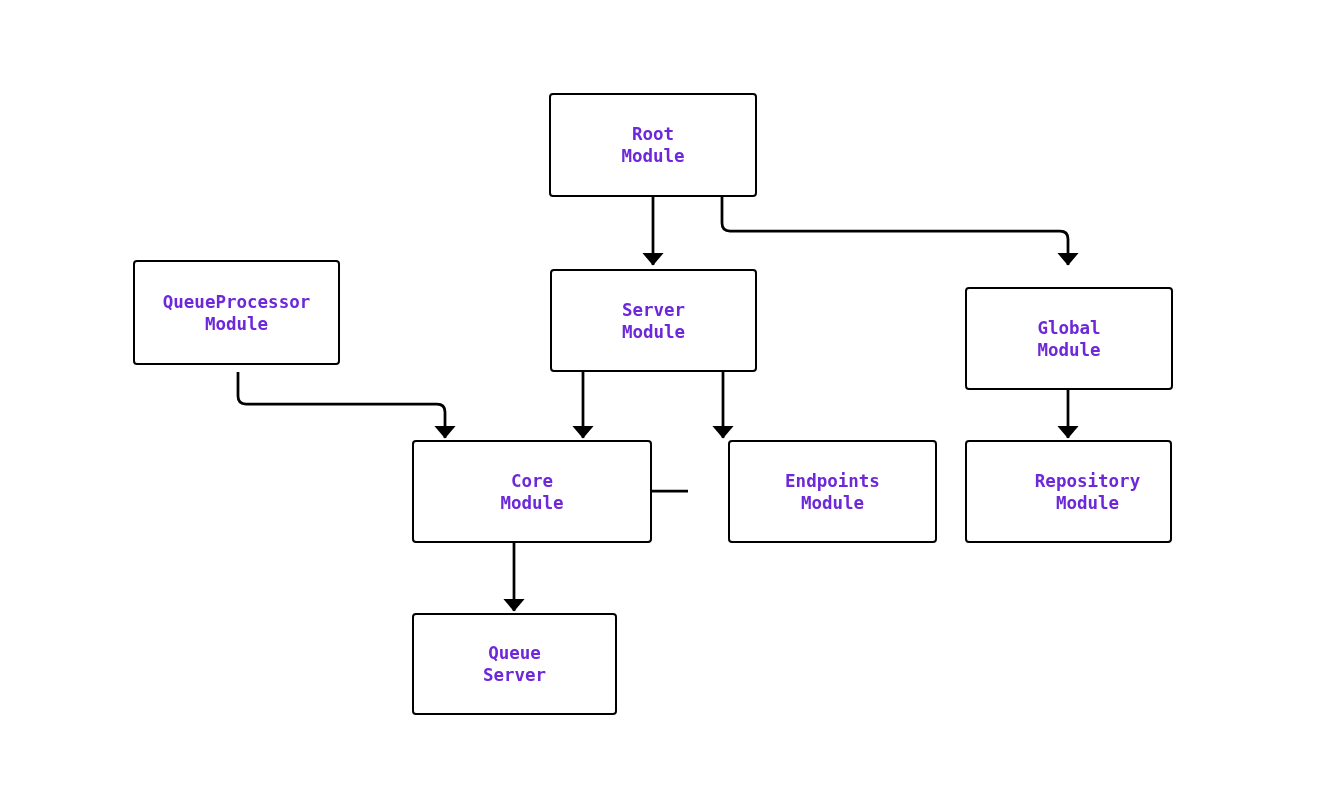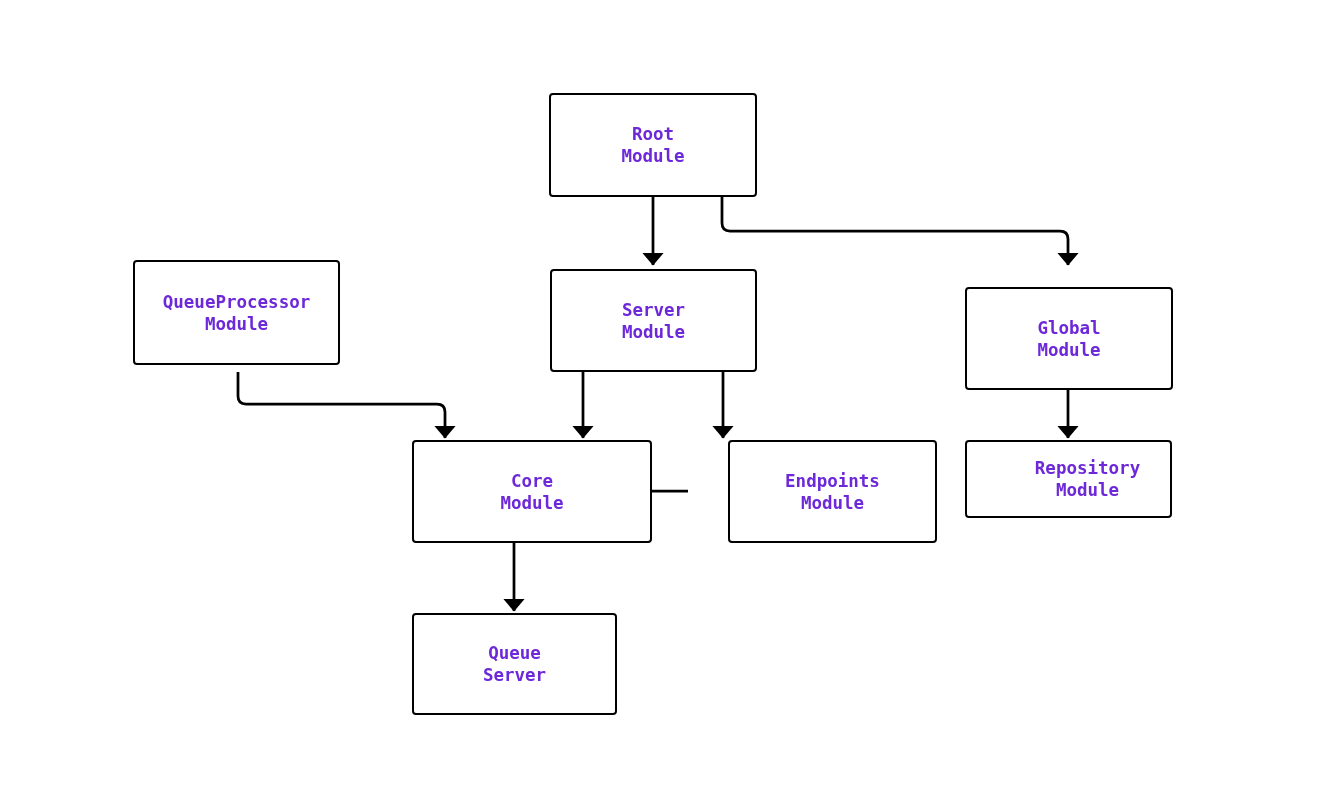--- a/index.html
+++ b/index.html
@@ -42,21 +42,21 @@
     font-weight: 700;
     font-size: 17.5px;
     line-height: 22px;
   }
   #node-root          { left: 549px; top:  93px; width: 208px; height: 104px; }
   #node-queueprocessor{ left: 133px; top: 260px; width: 207px; height: 105px; }
   #node-server        { left: 550px; top: 269px; width: 207px; height: 103px; }
   #node-global        { left: 965px; top: 267px; width: 208px; height: 103px; margin-top: 20px; }
   #node-core          { left: 412px; top: 440px; width: 240px; height: 103px; }
   #node-endpoints     { left: 688px; top: 440px; width: 209px; height: 103px; margin-left: 40px; }
-  #node-repository    { left: 965px; top: 440px; width: 207px; height: 78px; padding-left: 38px; }
+  #node-repository    { left: 965px; top: 440px; width: 207px; height: 103px; padding-left: 38px; }
   #node-queue         { left: 412px; top: 613px; width: 205px; height: 102px; }
 </style>
 </head>
 <body>
 
 <div class="canvas">
 
   <svg class="edges-layer" width="1337" height="809" viewBox="0 0 1337 809" xmlns="http://www.w3.org/2000/svg">
     <defs>
       <marker id="arrowhead" viewBox="0 0 13 22" refX="12.5" refY="11" markerWidth="13" markerHeight="22" markerUnits="userSpaceOnUse" orient="auto">

